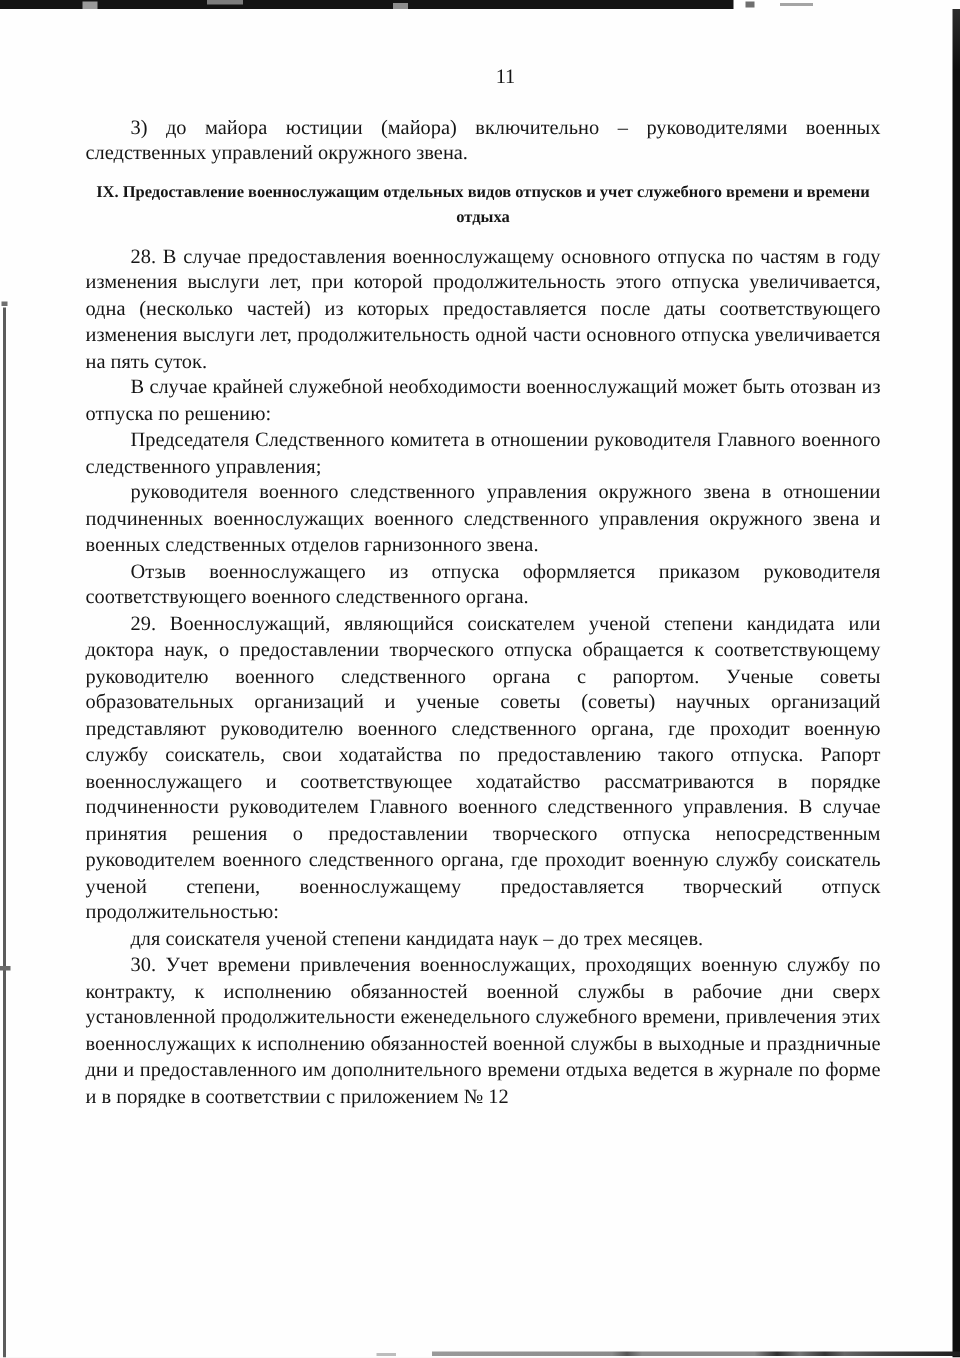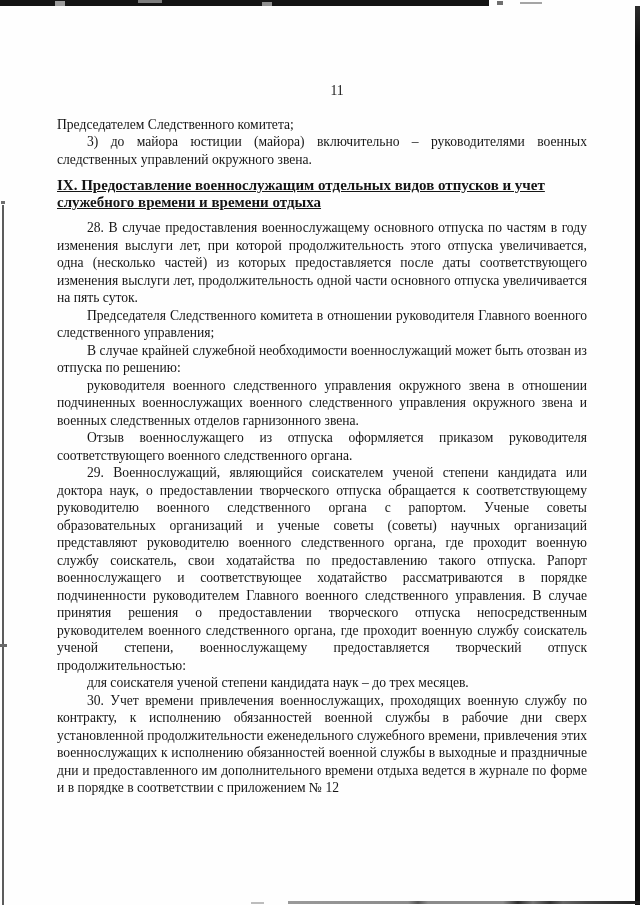--- a/index.html
+++ b/index.html
@@ -72,39 +72,37 @@
   }
 
   
   .content {
     position: absolute;
     left: 57px;
     right: 53px;
     top: 0;
     font-size: 13.6px;
     line-height: 17.5px;
-    margin-top: 40px;
   }
   .page-number {
     margin: 42px 0 0 0;
     text-align: center;
     transform: translateX(15px);
     font-size: 13.6px;
   }
   .doc-body { margin-top: 16px; }
   .doc-body p { margin: 0; }
   .para.indent { text-indent: 30px; }
   .para.align-justify { text-align: justify; }
   .heading {
-    font-size: 15px;
+    font-size: 11px;
     line-height: 17.2px;
     font-weight: bold;
-    text-align: left;
+    text-align: center;
     margin: 9px 0 8px 0;
-    text-decoration: underline;
   }
 </style>
 </head>
 <body>
 
 <div class="page">
 
   <div class="scan-top-bar">
     <div class="patch1"></div>
     <div class="patch2"></div>
@@ -115,26 +113,25 @@
   <div class="scan-right-bar"></div>
   <div class="scan-left-line"></div>
   <div class="scan-left-dot"></div>
   <div class="scan-left-nub"></div>
   <div class="scan-bottom-lead"></div>
   <div class="scan-bottom-line"></div>
 
   <div class="content">
     <div class="page-number">11</div>
     <div class="doc-body">
-        <p class="para align-left">Председателем Следственного комитета;</p>
         <p class="para indent align-justify">3) до майора юстиции (майора) включительно – руководителями военных следственных управлений окружного звена.</p>
         <h2 class="heading">IX. Предоставление военнослужащим отдельных видов отпусков и учет служебного времени и времени отдыха</h2>
         <p class="para indent align-justify">28. В случае предоставления военнослужащему основного отпуска по частям в году изменения выслуги лет, при которой продолжительность этого отпуска увеличивается, одна (несколько частей) из которых предоставляется после даты соответствующего изменения выслуги лет, продолжительность одной части основного отпуска увеличивается на пять суток.</p>
+        <p class="para indent align-justify">В случае крайней служебной необходимости военнослужащий может быть отозван из отпуска по решению:</p>
         <p class="para indent align-justify">Председателя Следственного комитета в отношении руководителя Главного военного следственного управления;</p>
-        <p class="para indent align-justify">В случае крайней служебной необходимости военнослужащий может быть отозван из отпуска по решению:</p>
         <p class="para indent align-justify">руководителя военного следственного управления окружного звена в отношении подчиненных военнослужащих военного следственного управления окружного звена и военных следственных отделов гарнизонного звена.</p>
         <p class="para indent align-justify">Отзыв военнослужащего из отпуска оформляется приказом руководителя соответствующего военного следственного органа.</p>
         <p class="para indent align-justify">29. Военнослужащий, являющийся соискателем ученой степени кандидата или доктора наук, о предоставлении творческого отпуска обращается к соответствующему руководителю военного следственного органа с рапортом. Ученые советы образовательных организаций и ученые советы (советы) научных организаций представляют руководителю военного следственного органа, где проходит военную службу соискатель, свои ходатайства по предоставлению такого отпуска. Рапорт военнослужащего и соответствующее ходатайство рассматриваются в порядке подчиненности руководителем Главного военного следственного управления. В случае принятия решения о предоставлении творческого отпуска непосредственным руководителем военного следственного органа, где проходит военную службу соискатель ученой степени, военнослужащему предоставляется творческий отпуск продолжительностью:</p>
         <p class="para indent align-left">для соискателя ученой степени кандидата наук – до трех месяцев.</p>
         <p class="para indent align-justify">30. Учет времени привлечения военнослужащих, проходящих военную службу по контракту, к исполнению обязанностей военной службы в рабочие дни сверх установленной продолжительности еженедельного служебного времени, привлечения этих военнослужащих к исполнению обязанностей военной службы в выходные и праздничные дни и предоставленного им дополнительного времени отдыха ведется в журнале по форме и в порядке в соответствии с приложением № 12</p>
       </div>
   </div>
 
 </div>
 

